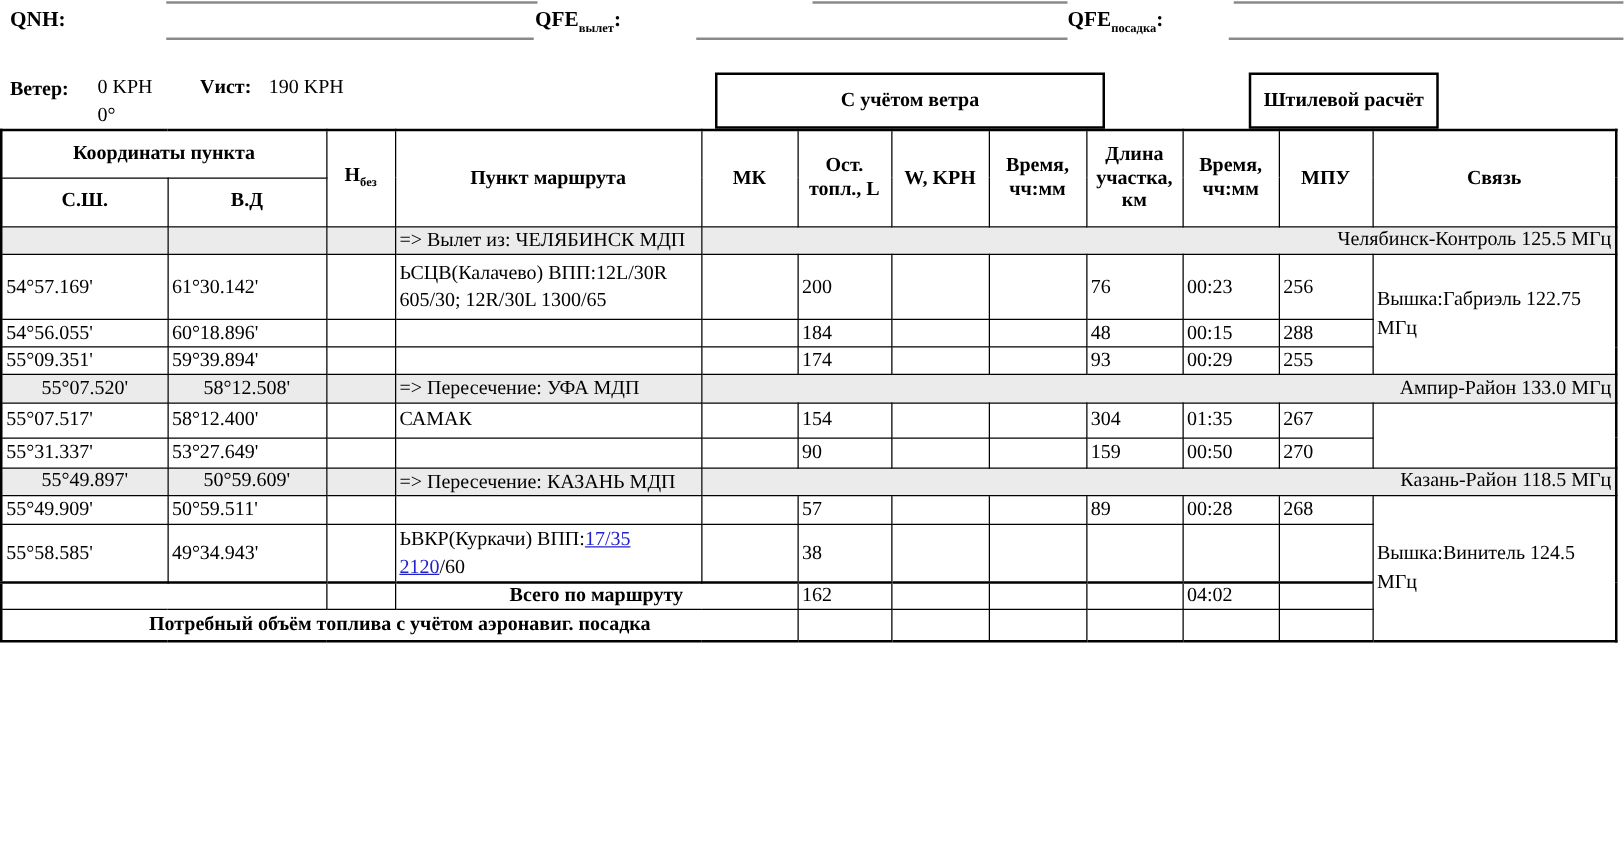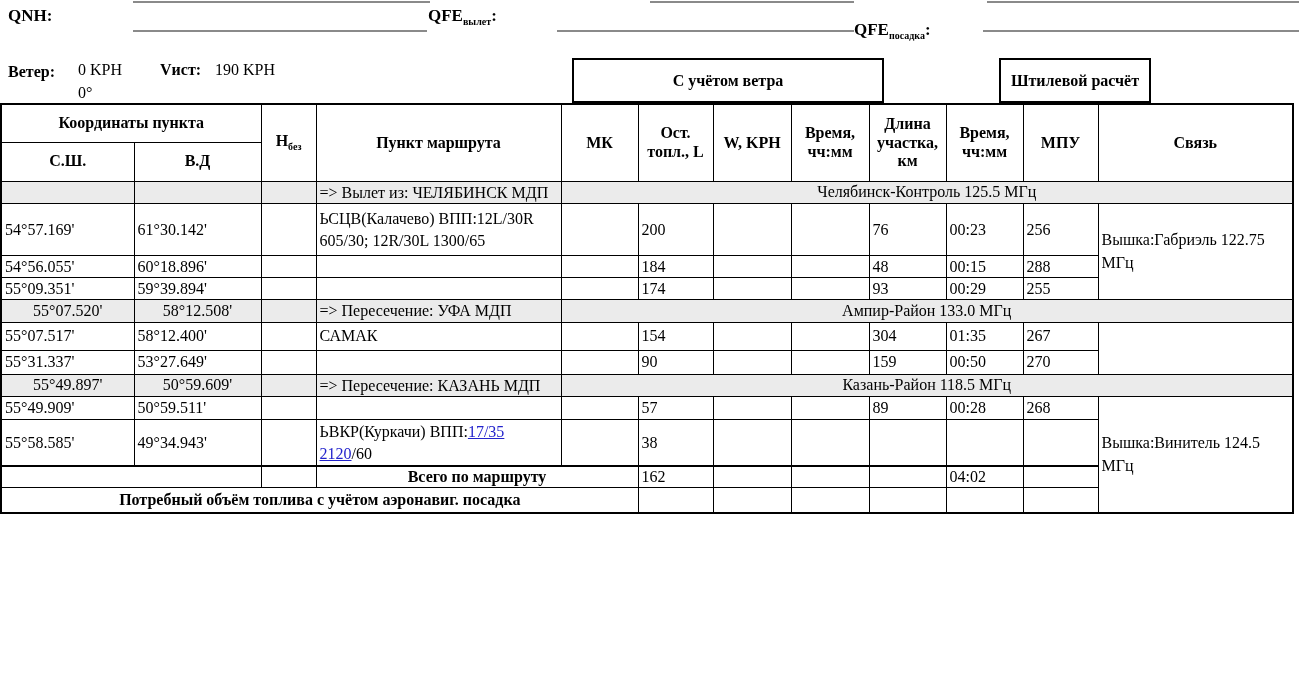--- a/index.html
+++ b/index.html
@@ -20,21 +20,21 @@
   
   table.fp{position:absolute;left:0;top:103px;width:1292px;border-collapse:collapse;
            table-layout:fixed;border:2px solid #000;}
   table.fp td{border:1px solid #000;padding:0 3px;overflow:hidden;
               font-size:16px;vertical-align:middle;}
   td.hd{border-width:2px;font-weight:bold;text-align:center;line-height:1.15;padding:0 1px;}
   td.ctr{}
   td.sec{background:#ebebeb;border-top-width:2px;border-bottom-width:2px;
          font-size:12.5px;}
   td.sec.ctr{text-align:center;}
-  td.secnote{text-align:center;padding-right:4px;}
+  td.secnote{text-align:right;padding-right:4px;}
   td.pt{text-align:left;line-height:1.35;}
   td.comms{font-size:15.5px;text-align:left;vertical-align:top;line-height:1.4;padding:1px 3px;}
   td.comms.vmid{vertical-align:middle;}
   tr.total td{border-top-width:2px;}
   tr.last td{border-bottom-width:2px;}
   td.lbl{font-weight:bold;text-align:center;margin-left:12px;}
   a.rwy{color:#2323cc;text-decoration:underline;cursor:pointer;}
 </style>
 </head>
 <body>
@@ -44,21 +44,21 @@
   <div class="uline" style="left:133px;top:1px;width:297px;"></div>
   <div class="uline" style="left:650px;top:1px;width:204px;"></div>
   <div class="uline" style="left:987px;top:1px;width:312px;"></div>
 
   <div class="toplabel" style="left:8px;top:6px;">QNH:</div>
   <div class="uline" style="left:133px;top:30px;width:294px;"></div>
 
   <div class="toplabel" style="left:428px;top:6px;"><span>QFE</span><sub>вылет</sub><span>:</span></div>
   <div class="uline" style="left:557px;top:30px;width:297px;"></div>
 
-  <div class="toplabel" style="left:854px;top:20px;"><span>QFE</span><sub>посадка</sub><span>:</span></div>
+  <div class="toplabel" style="left:854px;top:6px;"><span>QFE</span><sub>посадка</sub><span>:</span></div>
   <div class="uline" style="left:983px;top:30px;width:316px;"></div>
 
   <div class="windrow b" style="left:8px;top:63px;">Ветер:</div>
   <div class="windrow" style="left:78px;top:61px;">0 KPH</div>
   <div class="windrow b" style="left:160px;top:61px;">Vист:</div>
   <div class="windrow" style="left:215px;top:61px;">190 KPH</div>
   <div class="windrow" style="left:78px;top:84px;">0°</div>
 
   <div class="banner" style="left:572px;top:58px;width:312px;height:45px;">С учётом ветра</div>
   <div class="banner" style="left:999px;top:58px;width:152px;height:45px;">Штилевой расчёт</div>

